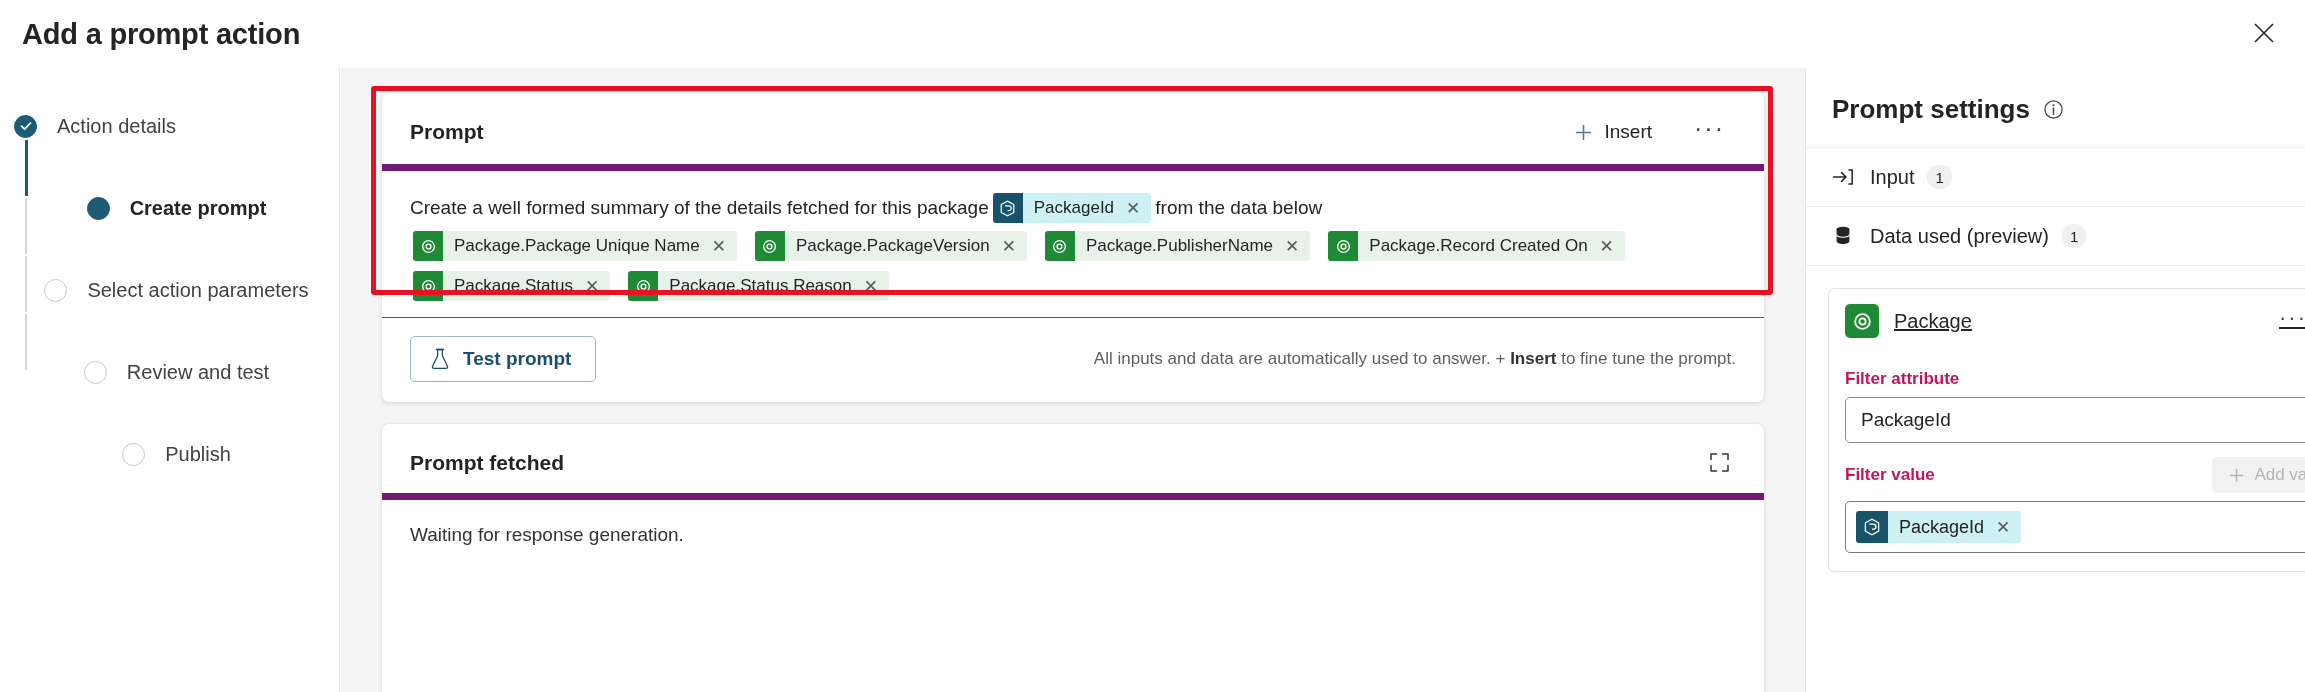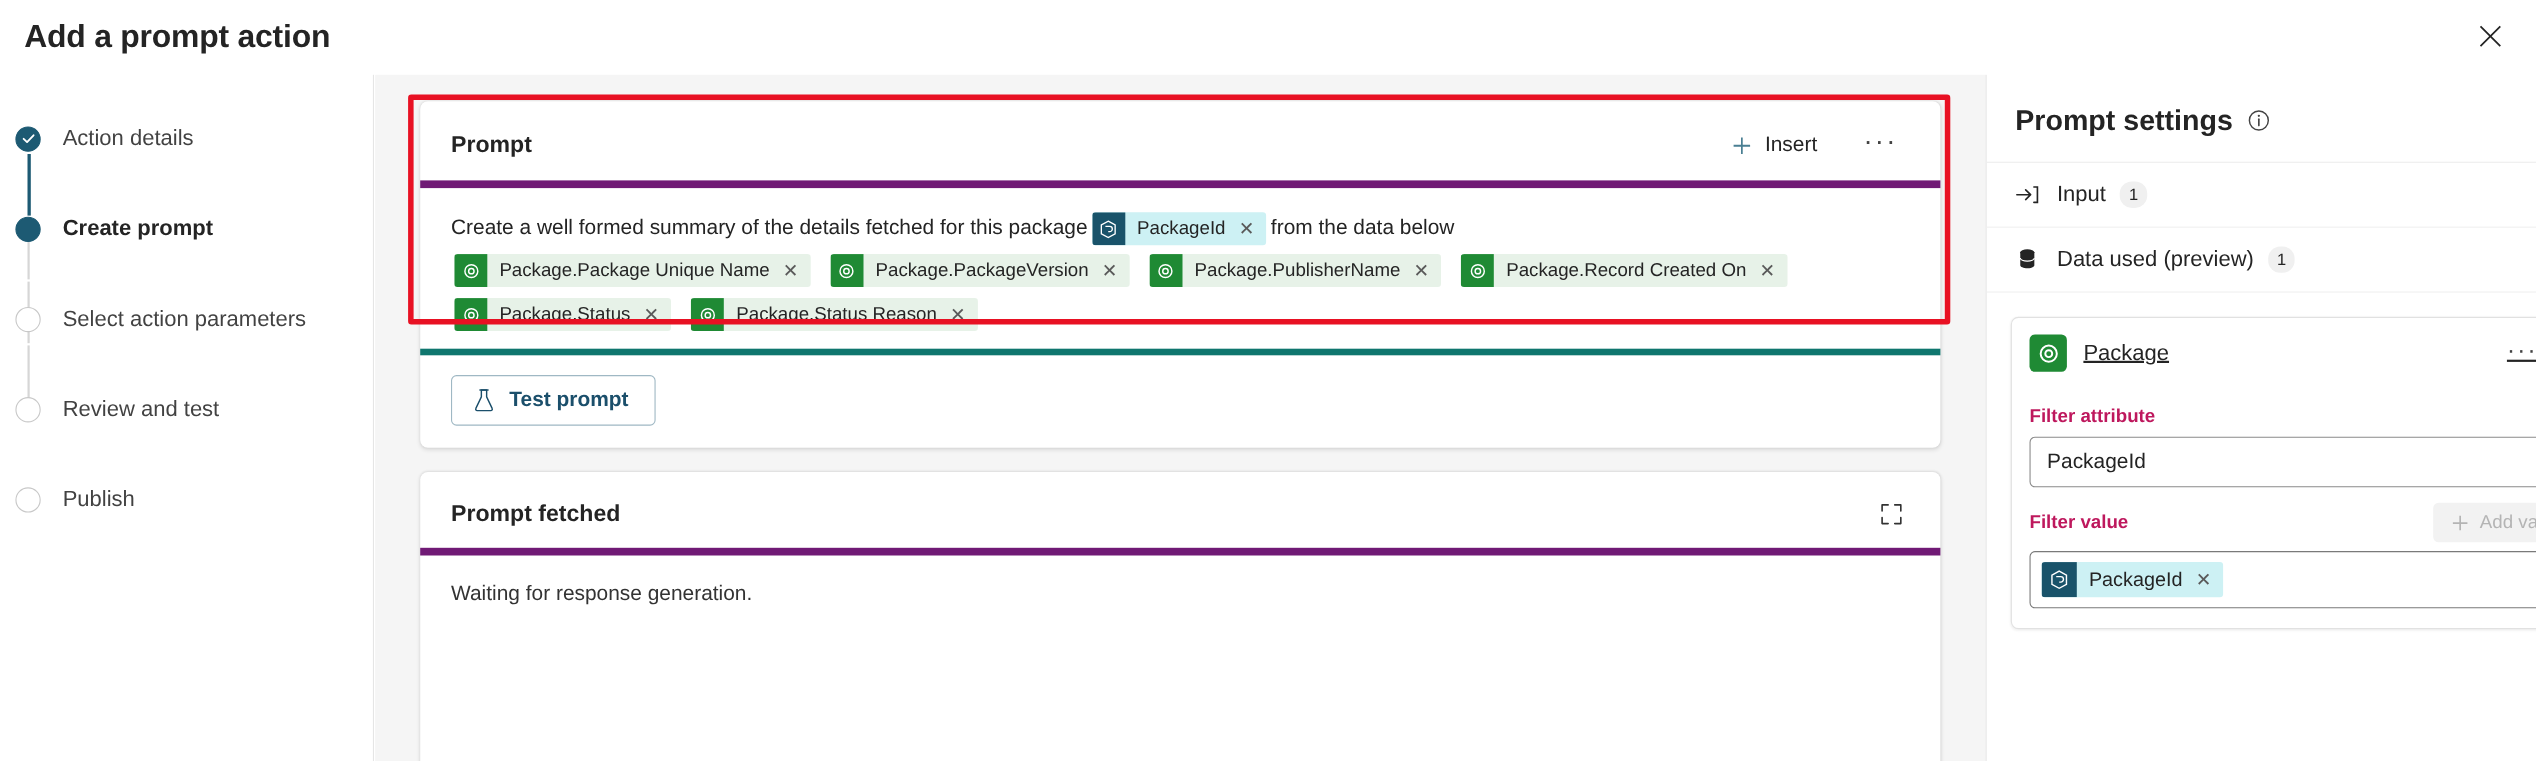--- a/index.html
+++ b/index.html
@@ -34,21 +34,21 @@
     background: #ffffff;
     border-right: 1px solid #e5e5e5;
     padding-top: 40px;
   }
   .step {
     position: relative;
     display: flex; align-items: center;
     height: 36px; margin-left: 14px;
     cursor: pointer;
   }
-  .step + .step { margin-top: 46px; }
+  .step + .step { margin-top: 46px; justify-content: center; }
   .step-dot {
     width: 23px; height: 23px; border-radius: 50%;
     flex: 0 0 23px;
     display: flex; align-items: center; justify-content: center;
     background: #ffffff; border: 1.6px solid #c8c8c8;
     position: relative; z-index: 2;
   }
   .step.done .step-dot { background: #1d5a73; border-color: #1d5a73; }
   .step.current .step-dot { background: #1d5a73; border-color: #1d5a73; }
   .step-label { margin-left: 20px; font-size: 20px; color: #424242; }
@@ -126,21 +126,21 @@
   }
   .token.blue { background: #cdf1f4; }
   .token.blue .tok-icon { background: #19536a; }
   .token.green { background: #e7f2e8; }
   .token.green .tok-icon { background: #1f8a34; }
 
   .chip-rows { margin-top: 6px; }
   .chip-row { display: flex; gap: 12px; margin-bottom: 10px; }
 
   .prompt-foot {
-    border-top: 6px solid #0f766e;
+    border-top: 1px solid #0f766e;
     display: flex; align-items: center; justify-content: space-between;
     padding: 18px 28px 20px 28px;
   }
   .test-btn {
     display: flex; align-items: center; gap: 13px;
     border: 1px solid #9fb8c4; border-radius: 5px;
     background: #ffffff; cursor: pointer;
     font-size: 19px; font-weight: 600; color: #1b4f6b;
     padding: 11px 24px 11px 19px;
   }
@@ -378,20 +378,23 @@
     <div class="prompt-foot">
       <button class="test-btn">
         <span>
           <svg width="20" height="22" viewBox="0 0 20 22">
             <path d="M7.6 1.5 v6.3 L2.6 18.2 a1.4 1.4 0 0 0 1.25 2.1 h12.3 a1.4 1.4 0 0 0 1.25 -2.1 L12.4 7.8 V1.5 Z" fill="none" stroke="#1b4f6b" stroke-width="1.3" stroke-linejoin="round"></path>
             <path d="M6.3 1.5 h7.4" stroke="#1b4f6b" stroke-width="1.3" stroke-linecap="round"></path>
           </svg>
         </span>
         <span>Test prompt</span>
       </button>
+      <div class="foot-hint">
+        <span>All inputs and data are automatically used to answer. + </span><b>Insert</b><span> to fine tune the prompt.</span>
+      </div>
     </div>
   </div>
 
   <div class="card response-card">
     <div class="card-head">
       <span class="card-title">Prompt fetched</span>
       <button class="expand-btn">
         <span>
           <svg width="21" height="21" viewBox="0 0 21 21">
             <path d="M2 7.5 V2 H7.5 M13.5 2 H19 V7.5 M19 13.5 V19 H13.5 M7.5 19 H2 V13.5" fill="none" stroke="#333333" stroke-width="1.5" stroke-linecap="round" stroke-linejoin="round"></path>

